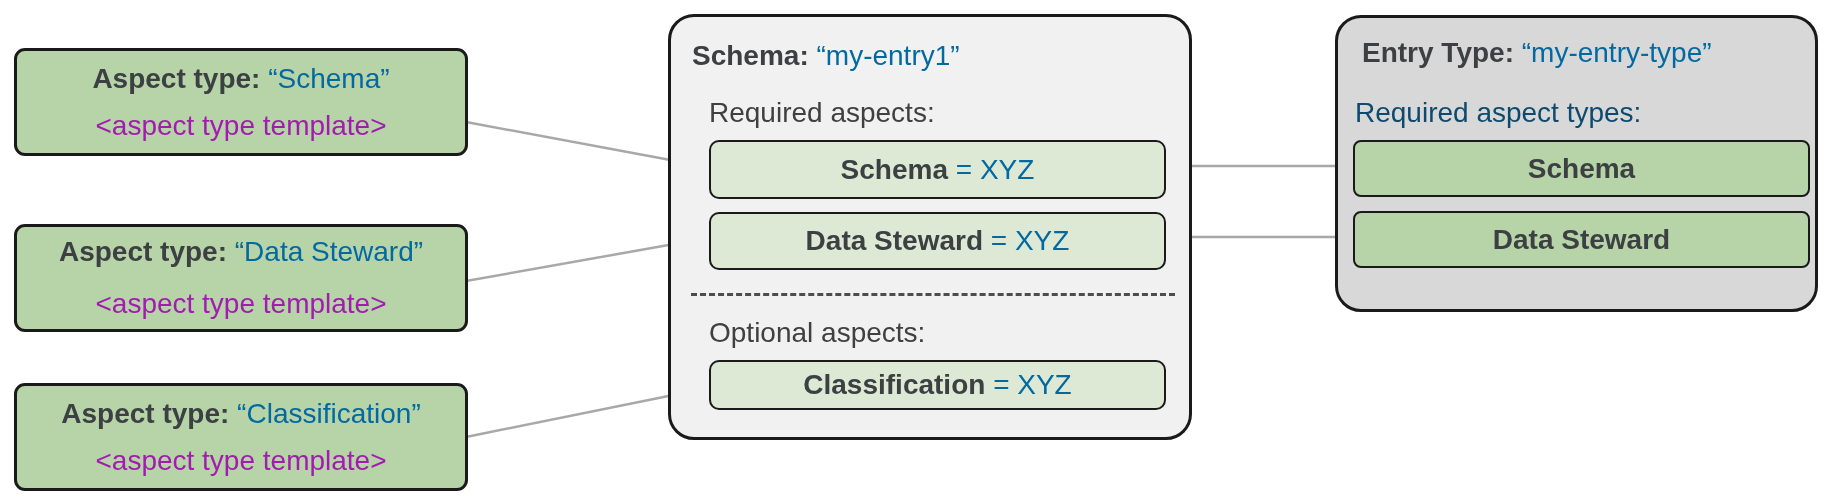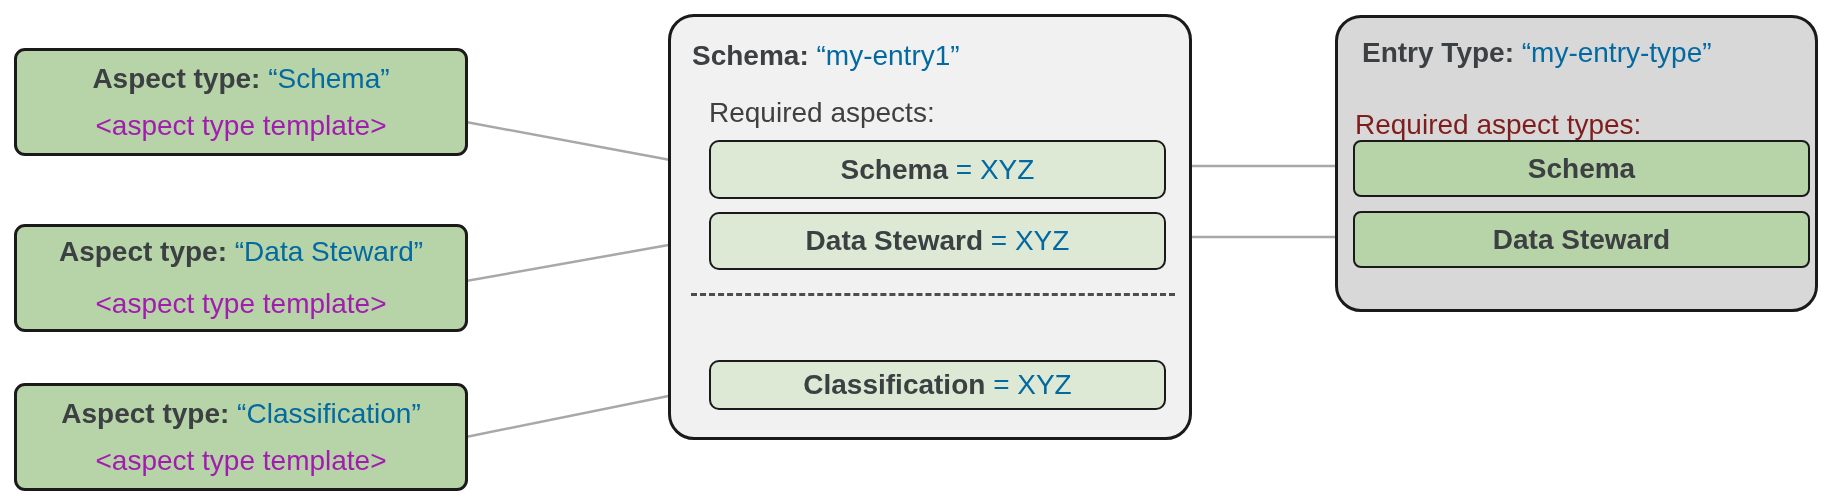--- a/index.html
+++ b/index.html
@@ -117,23 +117,23 @@
   .entry-type-title {
     position: absolute;
     left: 24px;
     top: 19px;
     line-height: 32px;
     white-space: nowrap;
   }
   .entry-type-heading {
     position: absolute;
     left: 17px;
-    top: 91px;
-    line-height: 32px;
-    color: #7f1d1d;
+    top: 79px;
+    line-height: 32px;
+    color: #0c4a6e;
     white-space: nowrap;
   }
   .type-row {
     position: absolute;
     left: 15px;
     width: 457px;
     height: 57px;
     background: #b7d3a8;
     border: 2.5px solid #1a1a1a;
     border-radius: 8px;
@@ -183,20 +183,21 @@
     <div class="aspect-row aspect-schema">
       <span class="bold-label">Schema</span>&nbsp;<span class="value-text">= XYZ</span>
     </div>
 
     <div class="aspect-row aspect-data-steward">
       <span class="bold-label">Data Steward</span>&nbsp;<span class="value-text">= XYZ</span>
     </div>
 
     <div class="dashed-sep"></div>
 
+    <div class="section-heading optional-heading">Optional aspects:</div>
 
     <div class="aspect-row aspect-classification">
       <span class="bold-label">Classification</span>&nbsp;<span class="value-text">= XYZ</span>
     </div>
   </div>
 
   <div class="entry-type-box">
     <div class="entry-type-title"><span class="bold-label">Entry Type:</span> <span class="value-text">“my-entry-type”</span></div>
 
     <div class="entry-type-heading">Required aspect types:</div>

